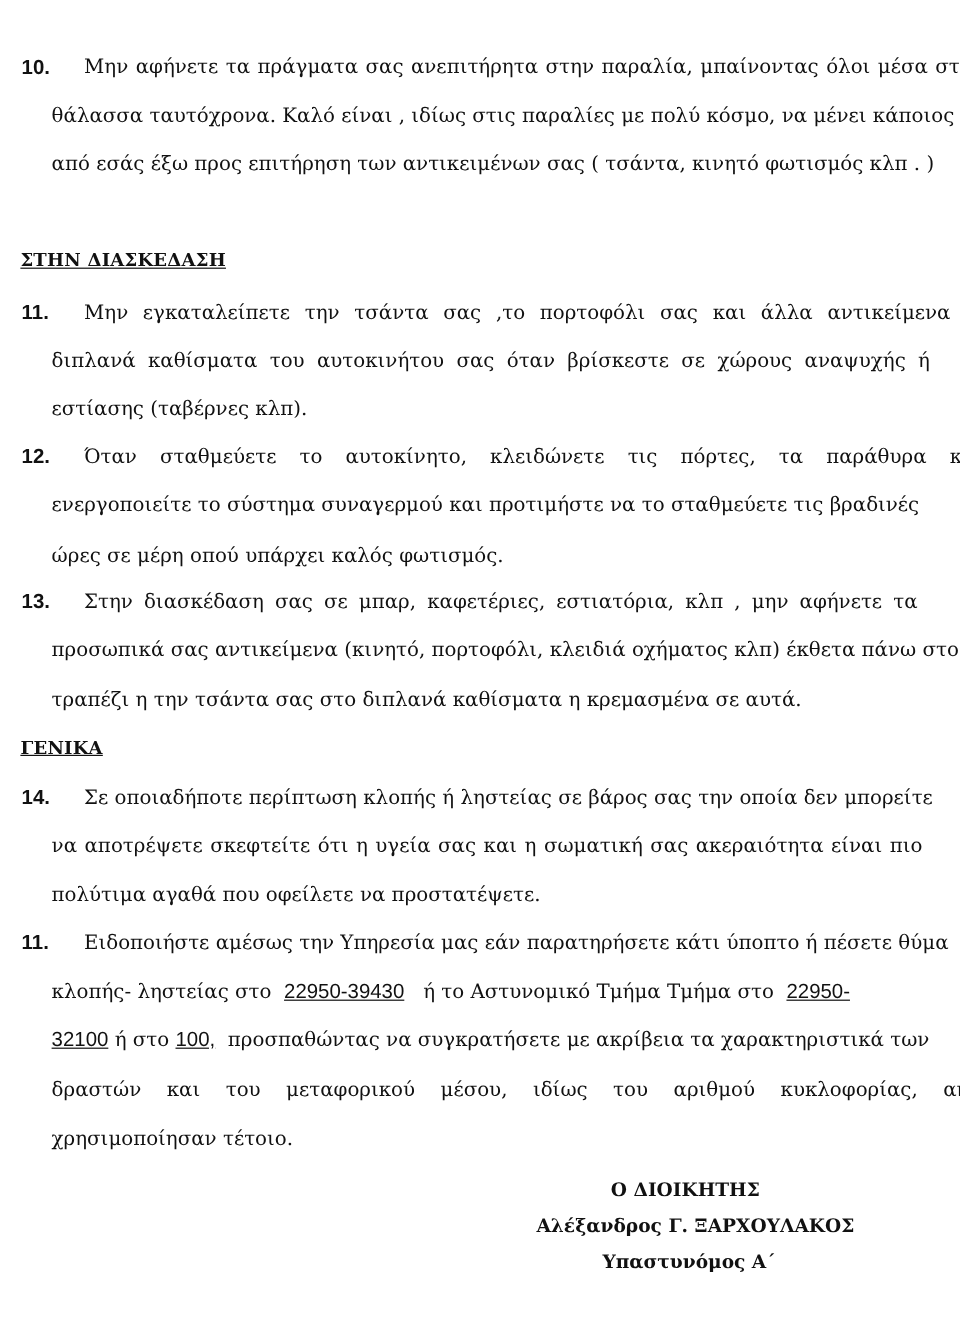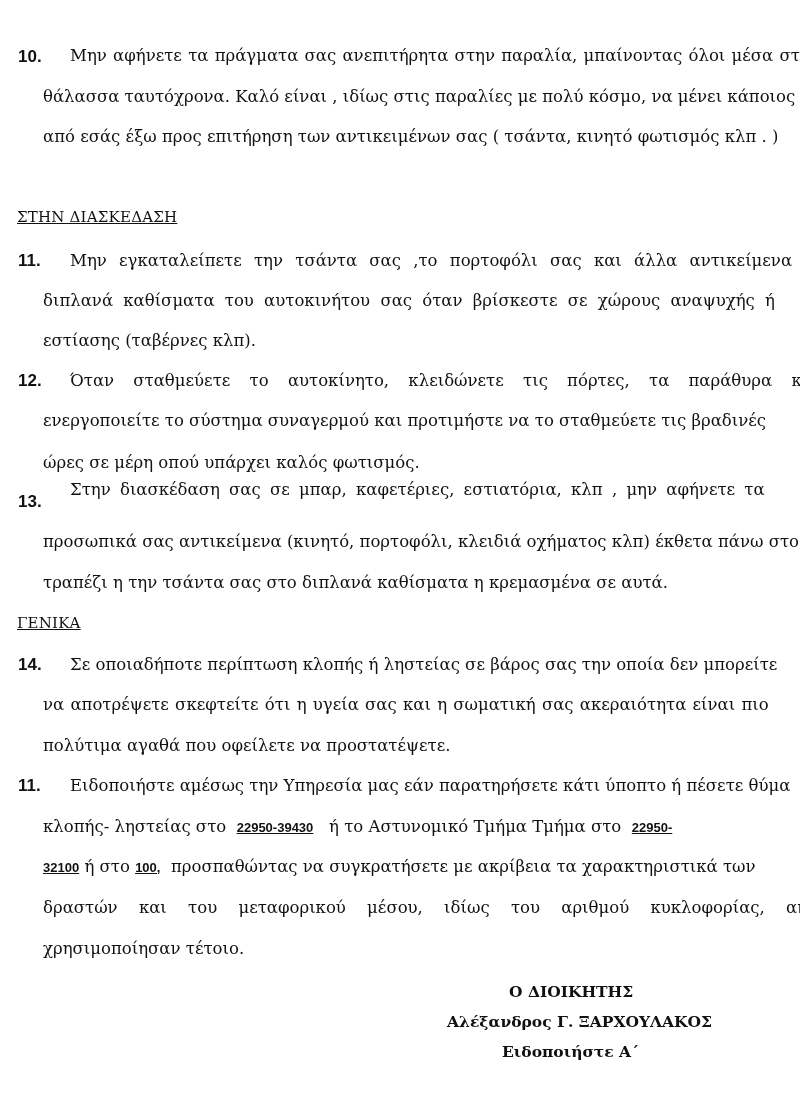--- a/index.html
+++ b/index.html
@@ -1,22 +1,22 @@
 <!DOCTYPE html>
 <html><head>
 <meta charset="utf-8">
 <style>
   html, body { margin: 0; padding: 0; background: #ffffff; }
   body { width: 800px; height: 1098px; position: relative; overflow: hidden;
          font-family: "DejaVu Serif", "Liberation Serif", serif; color: #111; }
   .line { position: absolute; left: 0; white-space: nowrap; font-size: 16.5px; line-height: 20px; }
   .num { position: absolute; left: 18px; font-family: Liberation Sans, sans-serif; font-weight: bold; font-size: 17px; }
   .txt { position: absolute; white-space: nowrap; }
-  .heading { position: absolute; left: 17px; font-weight: normal; font-size: 15px; text-decoration: underline; letter-spacing: 0.2px; }
-  .phone { font-family: "Liberation Sans", sans-serif; font-weight: bold; text-decoration: underline; font-size: 13px; margin-top: 23px; }
+  .heading { position: absolute; left: 17px; font-weight: bold; font-size: 15px; text-decoration: underline; letter-spacing: 0.2px; }
+  .phone { font-family: "Liberation Sans", sans-serif; font-weight: normal; text-decoration: underline; font-size: 17px; margin-top: 23px; }
   .sig { position: absolute; font-weight: bold; font-size: 15.5px; white-space: nowrap; }
 </style>
 </head>
 <body>
 
 <div>
   <span class="num" style="top:47px">10.</span>
   <span class="txt line" style="top:46px;left:70px;width:703px;word-spacing:1px">Μην αφήνετε τα πράγματα σας ανεπιτήρητα στην παραλία, μπαίνοντας όλοι μέσα στη</span>
   <span class="txt line" style="top:87px;left:43px;width:730px">θάλασσα ταυτόχρονα. Καλό είναι , ιδίως στις παραλίες με πολύ κόσμο, να μένει κάποιος</span>
   <span class="txt line" style="top:127px;left:43px">από εσάς έξω προς επιτήρηση των αντικειμένων σας ( τσάντα, κινητό φωτισμός κλπ . )</span>
@@ -33,21 +33,21 @@
 
 <div>
   <span class="num" style="top:371px">12.</span>
   <span class="txt line" style="top:371px;left:70px;word-spacing:14px">Όταν σταθμεύετε το αυτοκίνητο, κλειδώνετε τις πόρτες, τα παράθυρα και</span>
   <span class="txt line" style="top:411px;left:43px">ενεργοποιείτε το σύστημα συναγερμού και προτιμήστε να το σταθμεύετε τις βραδινές</span>
   <span class="txt line" style="top:453px;left:43px">ώρες σε μέρη οπού υπάρχει καλός φωτισμός.</span>
 </div>
 
 <div>
   <span class="num" style="top:492px">13.</span>
-  <span class="txt line" style="top:480px;left:70px;word-spacing:4px">Στην διασκέδαση σας σε μπαρ, καφετέριες, εστιατόρια,  κλπ , μην αφήνετε τα</span>
+  <span class="txt line" style="top:492px;left:70px;word-spacing:4px">Στην διασκέδαση σας σε μπαρ, καφετέριες, εστιατόρια,  κλπ , μην αφήνετε τα</span>
   <span class="txt line" style="top:532px;left:43px">προσωπικά σας αντικείμενα (κινητό, πορτοφόλι, κλειδιά οχήματος κλπ) έκθετα πάνω στο</span>
   <span class="txt line" style="top:573px;left:43px">τραπέζι η την τσάντα σας στο διπλανά καθίσματα η κρεμασμένα σε αυτά.</span>
 </div>
 
 <div class="heading" style="top:614px">ΓΕΝΙΚΑ</div>
 
 <div>
   <span class="num" style="top:655px">14.</span>
   <span class="txt line" style="top:655px;left:70px">Σε οποιαδήποτε περίπτωση κλοπής ή ληστείας σε βάρος σας την οποία δεν μπορείτε</span>
   <span class="txt line" style="top:695px;left:43px;word-spacing:1px">να αποτρέψετε σκεφτείτε ότι η υγεία σας και η σωματική σας ακεραιότητα είναι πιο</span>
@@ -69,14 +69,14 @@
     <span class="phone">100,</span>&nbsp;
     <span>προσπαθώντας να συγκρατήσετε με ακρίβεια τα χαρακτηριστικά των</span>
   </span>
   <span class="txt line" style="top:898px;left:43px;word-spacing:16px">δραστών και του μεταφορικού μέσου, ιδίως του αριθμού κυκλοφορίας, αν</span>
   <span class="txt line" style="top:939px;left:43px">χρησιμοποίησαν τέτοιο.</span>
 </div>
 
 <div>
   <div class="sig" style="top:982px;left:509px">Ο ΔΙΟΙΚΗΤΗΣ</div>
   <div class="sig" style="top:1012px;left:447px">Αλέξανδρος Γ. ΞΑΡΧΟΥΛΑΚΟΣ</div>
-  <div class="sig" style="top:1042px;left:502px">Ειδοποιήστε Α΄</div>
+  <div class="sig" style="top:1042px;left:502px">Υπαστυνόμος Α΄</div>
 </div>
 
 </body></html>

